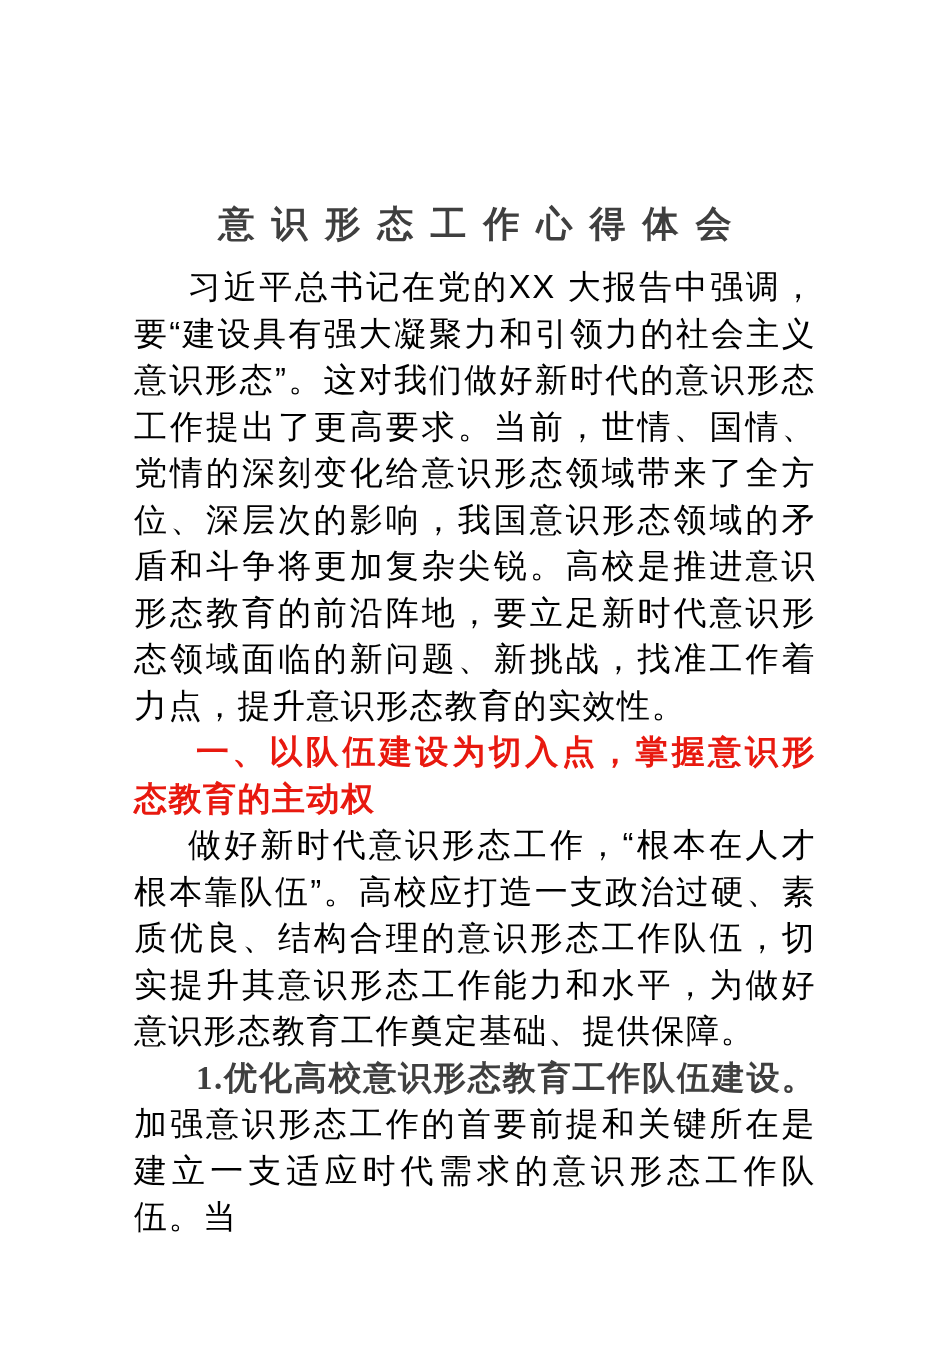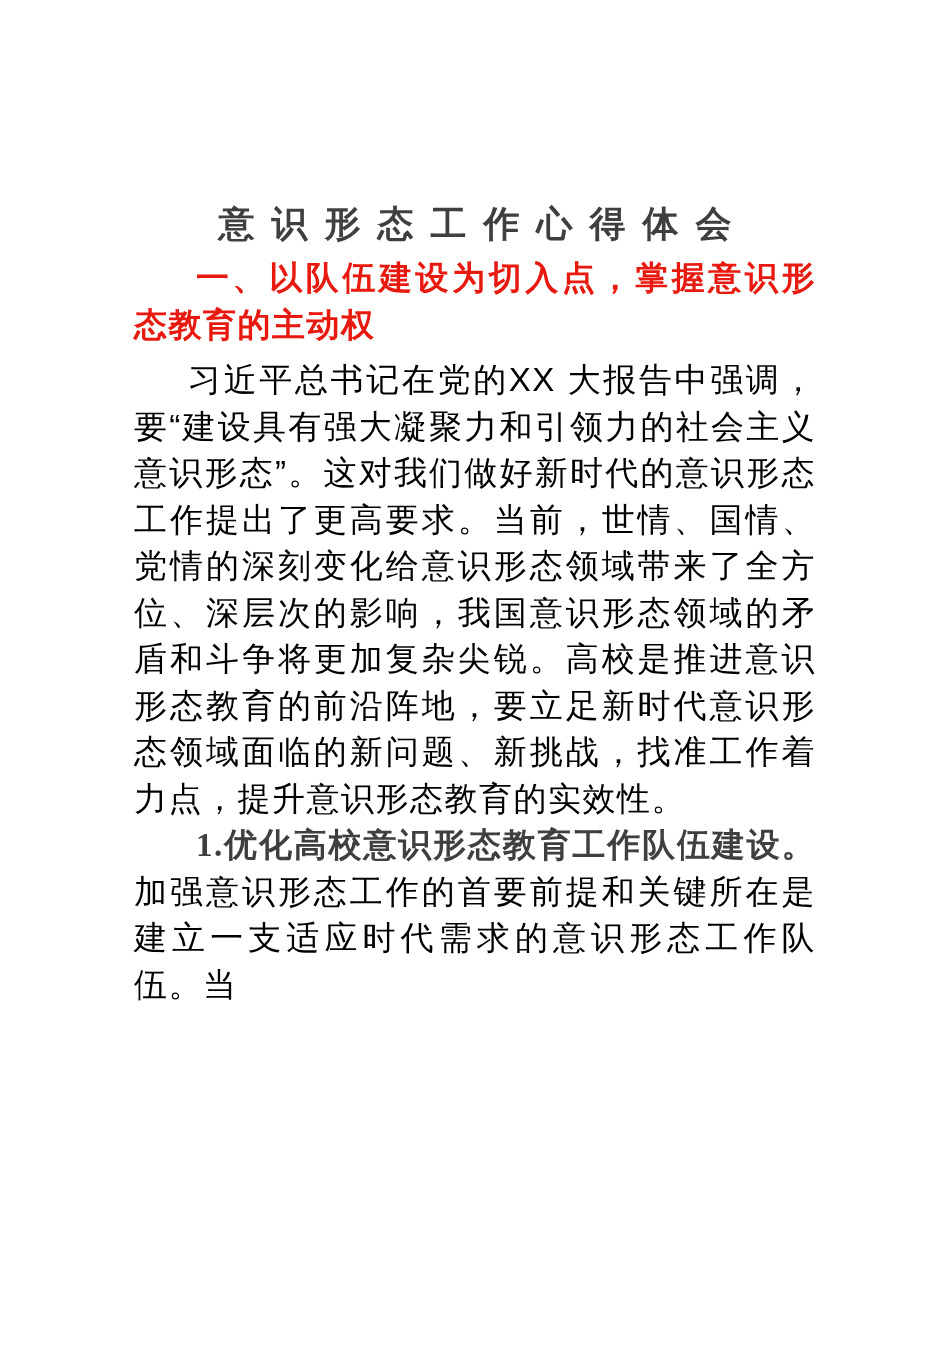--- a/index.html
+++ b/index.html
@@ -71,20 +71,21 @@
     color: var(--lead-color);
   }
 </style>
 </head>
 <body>
 
 <div class="page">
 
   <h1 class="doc-title">意识形态工作心得体会</h1>
 
+  <p class="para body-text first-body">习近平总书记在党的XX 大报告中强调，要“建设具有强大凝聚力和引领力的社会主义意识形态”。这对我们做好新时代的意识形态工作提出了更高要求。当前，世情、国情、党情的深刻变化给意识形态领域带来了全方位、深层次的影响，我国意识形态领域的矛盾和斗争将更加复杂尖锐。高校是推进意识形态教育的前沿阵地，要立足新时代意识形态领域面临的新问题、新挑战，找准工作着力点，提升意识形态教育的实效性。</p>
+
   <p class="para section-heading">一、以队伍建设为切入点，掌握意识形态教育的主动权</p>
 
-  <p class="para body-text first-body">习近平总书记在党的XX 大报告中强调，要“建设具有强大凝聚力和引领力的社会主义意识形态”。这对我们做好新时代的意识形态工作提出了更高要求。当前，世情、国情、党情的深刻变化给意识形态领域带来了全方位、深层次的影响，我国意识形态领域的矛盾和斗争将更加复杂尖锐。高校是推进意识形态教育的前沿阵地，要立足新时代意识形态领域面临的新问题、新挑战，找准工作着力点，提升意识形态教育的实效性。</p>
-
+  <p class="para body-text">做好新时代意识形态工作，“根本在人才根本靠队伍”。高校应打造一支政治过硬、素质优良、结构合理的意识形态工作队伍，切实提升其意识形态工作能力和水平，为做好意识形态教育工作奠定基础、提供保障。</p>
 
   <p class="para with-lead"><span class="lead-bold">1.优化高校意识形态教育工作队伍建设。</span><span>加强意识形态工作的首要前提和关键所在是建立一支适应时代需求的意识形态工作队伍。当</span></p>
 
 </div>
 
 </body></html>

